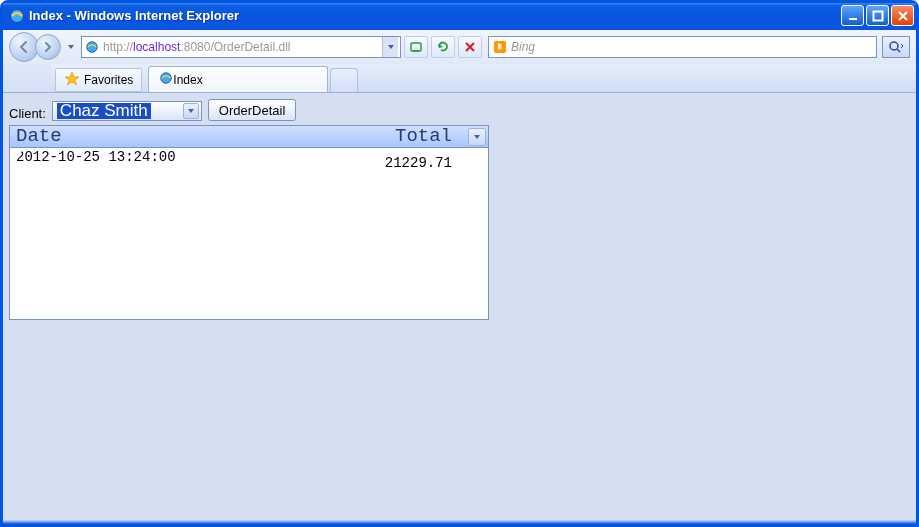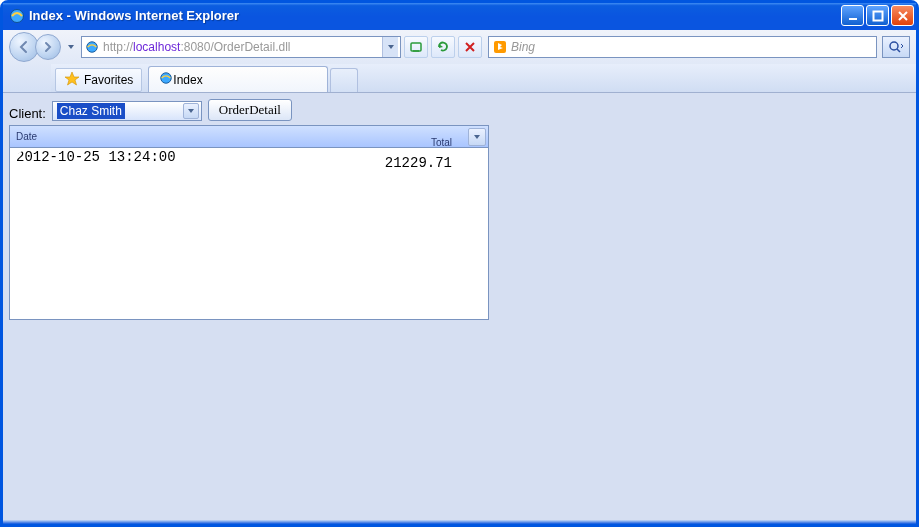--- a/index.html
+++ b/index.html
@@ -133,40 +133,40 @@
     flex:1; background:#d6dff2; padding:6px; overflow:auto;
   }
   .form-row { display:flex; align-items:flex-end; gap:6px; font-size:13px; color:#000; margin-bottom:4px;}
   .client-select {
     width:150px; height:20px; border:1px solid #7a94c0;
     background:linear-gradient(#fff,#d8e4fb);
     display:flex; align-items:center; justify-content:space-between;
     padding:0 2px 0 4px; color:#fff; cursor:pointer;
   }
   .client-select .sel-value {
-    background:#1a4ec7; padding:0 3px; height:16px; display:flex; align-items:center; font-size:12px;
+    background:#1a4ec7; padding:0 3px; height:16px; display:flex; align-items:center; font-size:17px;
   }
   .client-select .sel-arrow {
     width:16px; height:16px; background:linear-gradient(#eaf1ff,#c7d9f5);
     border:1px solid #9fb3d8; border-radius:2px;
     display:flex; align-items:center; justify-content:center; color:#4a6590;
   }
   .btn {
-    height:22px; padding:1px 10px; font-size:13px; font-family:Liberation Serif, serif;
+    height:22px; padding:1px 10px; font-size:13px; font-family:Liberation Sans, sans-serif;
     border:1px solid #7a94c0; background:linear-gradient(#fff,#dce6f7);
     border-radius:3px; cursor:pointer;
   }
   .grid {
     width:480px; height:195px; border:1px solid #7a94c0;
     background:#fff; display:flex; flex-direction:column;
   }
   .grid-header {
     height:22px; background:linear-gradient(#cfe0ff,#a9c5ff);
-    border-bottom:1px solid #7a94c0; display:flex; align-items:center;
-    font-family:Liberation Sans, sans-serif; font-size:10px; color:#2a3a70;
+    border-bottom:1px solid #7a94c0; display:flex; align-items:flex-end;
+    font-family:Liberation Mono, monospace; font-size:19px; color:#2a3a70;
     position:relative;
   }
   .col-date { flex:0 0 330px; padding-left:6px; }
   .col-total { flex:0 0 120px; text-align:right; padding-right:8px;margin-top:11px;}
   .grid-header .hdr-arrow {
     position:absolute; right:2px; top:2px; width:18px; height:18px;
     background:linear-gradient(#eaf1ff,#c7d9f5); border:1px solid #9fb3d8;
     display:flex; align-items:center; justify-content:center; cursor:pointer; color:#4a6590;
     border-radius:2px;
   }

